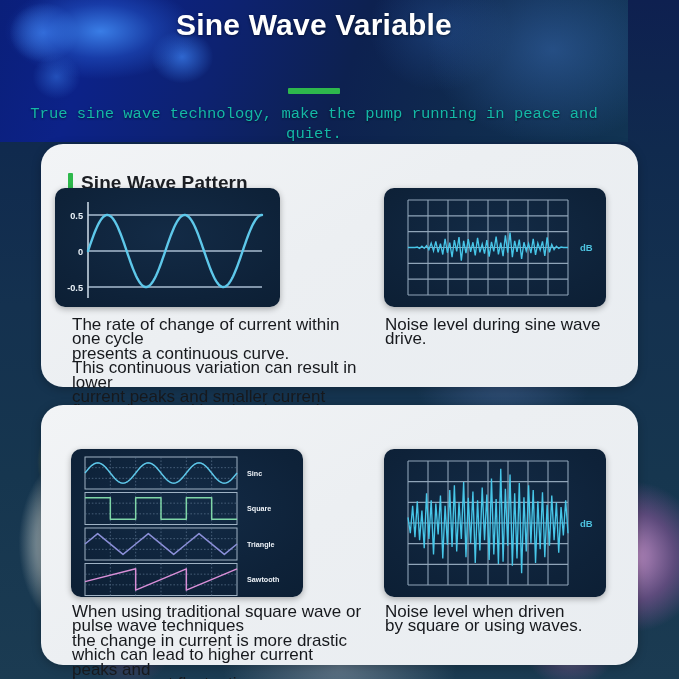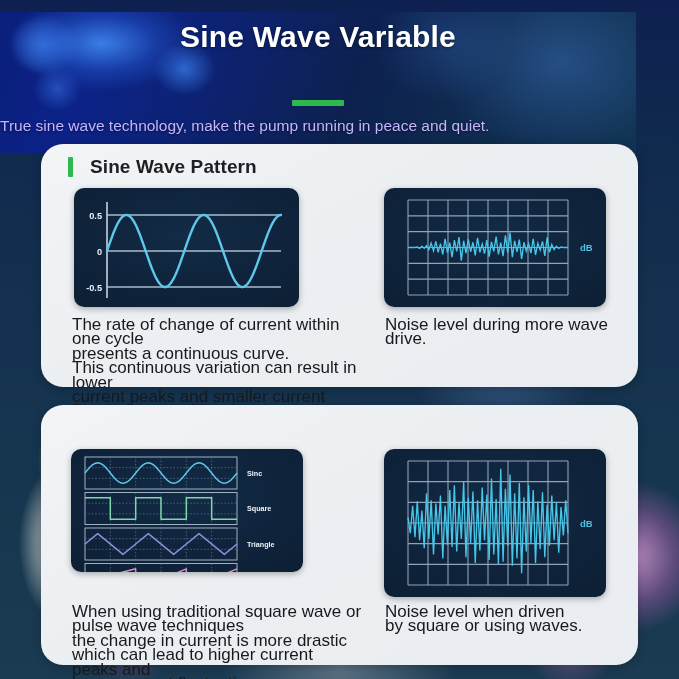--- a/index.html
+++ b/index.html
@@ -18,47 +18,47 @@
       radial-gradient(ellipse 70px 110px at 11% 80%, rgba(238,240,236,.92) 0%, rgba(205,212,208,.5) 55%, rgba(40,60,70,0) 80%),
       radial-gradient(ellipse 58px 74px at 19% 92%, rgba(196,150,190,.75) 0%, rgba(120,70,120,.25) 60%, rgba(20,30,50,0) 85%),
       radial-gradient(ellipse 90px 92px at 93% 82%, rgba(206,150,208,.9) 0%, rgba(150,90,160,.55) 48%, rgba(25,30,55,0) 82%),
       radial-gradient(ellipse 62px 66px at 84% 93%, rgba(230,200,235,.7) 0%, rgba(140,90,150,.3) 60%, rgba(20,28,50,0) 85%),
       radial-gradient(ellipse 120px 90px at 74% 55%, rgba(90,120,180,.45) 0%, rgba(25,35,65,0) 75%),
       radial-gradient(ellipse 150px 120px at 50% 98%, rgba(190,195,205,.4) 0%, rgba(20,30,50,0) 78%),
       linear-gradient(180deg,#0e2050 0%,#102a4e 22%,#14314f 45%,#16364f 70%,#1b3b52 100%);
   }
 
   
-  .header{position:absolute;left:0;top:12px;width:628px;height:142px;overflow:hidden;padding-left:8px;}
+  .header{position:absolute;left:0;top:0;width:628px;height:142px;overflow:hidden;}
   .header-bg{position:absolute;inset:0;
     background:
       radial-gradient(ellipse 120px 60px at 16% 22%, rgba(60,130,235,.95) 0%, rgba(35,85,200,.5) 45%, rgba(16,35,110,0) 80%),
       radial-gradient(ellipse 46px 40px at 7% 23%, rgba(70,140,245,.9) 0%, rgba(20,50,150,0) 75%),
       radial-gradient(ellipse 40px 34px at 29% 40%, rgba(55,120,230,.8) 0%, rgba(18,45,140,0) 78%),
       radial-gradient(ellipse 30px 28px at 9% 54%, rgba(50,110,220,.6) 0%, rgba(15,40,130,0) 80%),
       radial-gradient(ellipse 160px 120px at 88% 35%, rgba(55,105,175,.55) 0%, rgba(15,40,95,0) 78%),
       radial-gradient(ellipse 90px 80px at 70% 20%, rgba(40,85,155,.45) 0%, rgba(12,32,85,0) 78%),
       linear-gradient(110deg,#0a1f7a 0%,#0c2288 16%,#0d2272 34%,#0d2150 55%,#0f2a4e 74%,#113453 100%);
   }
   .header-title{position:absolute;left:0;right:0;top:8px;text-align:center;
     color:#fff;font-weight:bold;font-size:30px;line-height:34px;letter-spacing:.2px;
     text-shadow:0 1px 3px rgba(0,0,0,.45);}
   .accent-bar{position:absolute;left:50%;transform:translateX(-50%);top:88px;
     width:52px;height:6px;border-radius:1px;background:#2eb84c;}
-  .header-sub{position:absolute;left:0;right:0;top:104px;
-    color:#c4b5fd;font-size:15.5px;line-height:20px;
-    text-shadow:0 1px 2px rgba(0,0,0,.5);}
+  .header-sub{position:absolute;left:0;right:0;top:104px;text-align:center;
+    color:#14b8a6;font-size:15.5px;line-height:20px;
+    text-shadow:0 1px 2px rgba(0,0,0,.5);font-family:Liberation Mono, monospace;}
 
   
   .card{position:absolute;background:linear-gradient(150deg,#f2f4f6 0%,#eceff2 45%,#e9edf1 100%);
     border-radius:22px;box-shadow:0 2px 10px rgba(0,0,0,.25);}
   #card-sine{left:41px;top:144px;width:597px;height:243px;}
   #card-trad{left:41px;top:405px;width:597px;height:260px;}
 
-  .sec-head{position:absolute;left:27px;top:12px;display:flex;align-items:center;gap:17px;}
+  .sec-head{position:absolute;left:27px;top:28px;display:flex;align-items:center;gap:8px;}
   .sec-bar{width:5px;height:20px;background:#2eb84c;border-radius:1px;}
   .sec-title{color:#1c1f24;font-size:19px;font-weight:bold;letter-spacing:.1px;}
 
   
   .scope{position:absolute;border-radius:10px;
     background:radial-gradient(ellipse 120% 120% at 50% 40%, #132b46 0%, #0e2239 45%, #091a2c 100%);
     box-shadow:0 2px 6px rgba(0,0,0,.3);overflow:hidden;}
   .scope svg{display:block;}
 
   .caption{position:absolute;color:#17191d;font-size:17px;line-height:14.4px;white-space:pre-line;}
@@ -82,21 +82,21 @@
     <div class="header-sub">True sine wave technology, make the pump running in peace and quiet.</div>
   </div>
 
   <div class="card" id="card-sine">
 
     <div class="sec-head">
       <span class="sec-bar"></span>
       <span class="sec-title">Sine Wave Pattern</span>
     </div>
 
-    <div class="scope" style="left:33px;top:44px;width:225px;height:119px;">
+    <div class="scope" style="left:14px;top:44px;width:225px;height:119px;">
       <svg width="225" height="119" viewBox="0 0 225 119">
         <line x1="182" y1="7" x2="182" y2="112" stroke="#0e2239" stroke-width="0"></line>
 
         <line x1="33" y1="27" x2="207" y2="27" stroke="#a9bdd0" stroke-width="1.6"></line>
         <line x1="33" y1="63" x2="207" y2="63" stroke="#a9bdd0" stroke-width="1.6"></line>
         <line x1="33" y1="99" x2="207" y2="99" stroke="#a9bdd0" stroke-width="1.6"></line>
 
         <line x1="33" y1="14" x2="33" y2="110" stroke="#c3d3e0" stroke-width="1.6"></line>
 
         <text x="28" y="30.5" text-anchor="end" fill="#eaf2f8" font-size="9.2" font-weight="bold" font-family="Liberation Sans, sans-serif">0.5</text>
@@ -130,27 +130,27 @@
         <path id="noise1" fill="none" stroke="#47c6e8" stroke-width="1.35" d="M24.00 59.50L26.32 59.50L28.64 59.50L30.96 59.50L33.28 59.06L35.59 60.37L37.91 58.19L40.23 60.37L42.55 57.75L44.87 61.69L47.19 55.13L49.51 63.00L51.83 53.38L54.14 64.31L56.46 55.57L58.78 66.49L61.10 50.76L63.42 64.74L65.74 54.69L68.06 69.11L70.38 52.07L72.70 63.43L75.01 49.01L77.33 72.61L79.65 52.95L81.97 65.18L84.29 51.20L86.61 63.87L88.93 54.26L91.25 67.37L93.57 49.89L95.88 64.31L98.20 56.00L100.52 65.62L102.84 52.07L105.16 68.68L107.48 53.82L109.80 63.43L112.12 48.58L114.43 66.49L116.75 54.69L119.07 68.24L121.39 47.26L123.71 64.74L126.03 44.64L128.35 69.11L130.67 52.95L132.99 63.87L135.30 51.63L137.62 70.86L139.94 54.26L142.26 63.00L144.58 55.57L146.90 65.18L149.22 50.76L151.54 66.93L153.86 55.13L156.17 62.12L158.49 53.38L160.81 67.80L163.13 49.45L165.45 64.31L167.77 56.44L170.09 61.69L172.41 58.19L174.72 60.37L177.04 59.06L179.36 59.50L181.68 59.50L184.00 59.50"></path>
         <text x="196" y="63" fill="#4ec3e0" font-size="9.5" font-weight="bold" font-family="Liberation Sans, sans-serif">dB</text>
       </svg>
     </div>
 
     <div class="caption" style="left:31px;top:174px;width:290px;">The rate of change of current within one cycle
 presents a continuous curve.
 This continuous variation can result in lower
 current peaks and smaller current
 fluctuations, making the change in current smoother.</div>
-    <div class="caption" style="left:344px;top:174px;width:240px;">Noise level during more wave drive.</div>
+    <div class="caption" style="left:344px;top:174px;width:240px;">Noise level during sine wave drive.</div>
   </div>
 
   <div class="card" id="card-trad">
 
 
-    <div class="scope" style="left:30px;top:44px;width:232px;height:123px;">
+    <div class="scope" style="left:30px;top:44px;width:232px;height:148px;">
       <svg id="wfsvg" width="232" height="148" viewBox="0 0 232 148">
           <rect x="14" y="8" width="152" height="32" fill="none" stroke="#9fb2c4" stroke-width="1"></rect>
           <line x1="39.33333333333333" y1="8" x2="39.33333333333333" y2="40" stroke="#5d7590" stroke-width=".7" stroke-dasharray="1.6 1.8"></line>
           <line x1="64.66666666666666" y1="8" x2="64.66666666666666" y2="40" stroke="#5d7590" stroke-width=".7" stroke-dasharray="1.6 1.8"></line>
           <line x1="90" y1="8" x2="90" y2="40" stroke="#5d7590" stroke-width=".7" stroke-dasharray="1.6 1.8"></line>
           <line x1="115.33333333333333" y1="8" x2="115.33333333333333" y2="40" stroke="#5d7590" stroke-width=".7" stroke-dasharray="1.6 1.8"></line>
           <line x1="140.66666666666669" y1="8" x2="140.66666666666669" y2="40" stroke="#5d7590" stroke-width=".7" stroke-dasharray="1.6 1.8"></line>
           <line x1="14" y1="18.666666666666664" x2="166" y2="18.666666666666664" stroke="#5d7590" stroke-width=".7" stroke-dasharray="1.6 1.8"></line>
           <line x1="14" y1="29.333333333333332" x2="166" y2="29.333333333333332" stroke="#5d7590" stroke-width=".7" stroke-dasharray="1.6 1.8"></line>
           <path d="M14.00 24.00L14.76 23.05L15.52 22.10L16.28 21.17L17.04 20.27L17.80 19.40L18.56 18.57L19.32 17.79L20.08 17.06L20.84 16.39L21.60 15.80L22.36 15.27L23.12 14.83L23.88 14.46L24.64 14.18L25.40 13.98L26.16 13.88L26.92 13.87L27.68 13.94L28.44 14.10L29.20 14.36L29.96 14.69L30.72 15.11L31.48 15.61L32.24 16.19L33.00 16.83L33.76 17.54L34.52 18.30L35.28 19.12L36.04 19.97L36.80 20.87L37.56 21.79L38.32 22.73L39.08 23.68L39.84 24.64L40.60 25.59L41.36 26.52L42.12 27.43L42.88 28.32L43.64 29.16L44.40 29.96L45.16 30.71L45.92 31.39L46.68 32.01L47.44 32.56L48.20 33.03L48.96 33.43L49.72 33.74L50.48 33.96L51.24 34.09L52.00 34.14L52.76 34.09L53.52 33.96L54.28 33.74L55.04 33.43L55.80 33.03L56.56 32.56L57.32 32.01L58.08 31.39L58.84 30.71L59.60 29.96L60.36 29.16L61.12 28.32L61.88 27.43L62.64 26.52L63.40 25.59L64.16 24.64L64.92 23.68L65.68 22.73L66.44 21.79L67.20 20.87L67.96 19.97L68.72 19.12L69.48 18.30L70.24 17.54L71.00 16.83L71.76 16.19L72.52 15.61L73.28 15.11L74.04 14.69L74.80 14.36L75.56 14.10L76.32 13.94L77.08 13.87L77.84 13.88L78.60 13.98L79.36 14.18L80.12 14.46L80.88 14.83L81.64 15.27L82.40 15.80L83.16 16.39L83.92 17.06L84.68 17.79L85.44 18.57L86.20 19.40L86.96 20.27L87.72 21.17L88.48 22.10L89.24 23.05L90.00 24.00L90.76 24.95L91.52 25.90L92.28 26.83L93.04 27.73L93.80 28.60L94.56 29.43L95.32 30.21L96.08 30.94L96.84 31.61L97.60 32.20L98.36 32.73L99.12 33.17L99.88 33.54L100.64 33.82L101.40 34.02L102.16 34.12L102.92 34.13L103.68 34.06L104.44 33.90L105.20 33.64L105.96 33.31L106.72 32.89L107.48 32.39L108.24 31.81L109.00 31.17L109.76 30.46L110.52 29.70L111.28 28.88L112.04 28.03L112.80 27.13L113.56 26.21L114.32 25.27L115.08 24.32L115.84 23.36L116.60 22.41L117.36 21.48L118.12 20.57L118.88 19.68L119.64 18.84L120.40 18.04L121.16 17.29L121.92 16.61L122.68 15.99L123.44 15.44L124.20 14.97L124.96 14.57L125.72 14.26L126.48 14.04L127.24 13.91L128.00 13.86L128.76 13.91L129.52 14.04L130.28 14.26L131.04 14.57L131.80 14.97L132.56 15.44L133.32 15.99L134.08 16.61L134.84 17.29L135.60 18.04L136.36 18.84L137.12 19.68L137.88 20.57L138.64 21.48L139.40 22.41L140.16 23.36L140.92 24.32L141.68 25.27L142.44 26.21L143.20 27.13L143.96 28.03L144.72 28.88L145.48 29.70L146.24 30.46L147.00 31.17L147.76 31.81L148.52 32.39L149.28 32.89L150.04 33.31L150.80 33.64L151.56 33.90L152.32 34.06L153.08 34.13L153.84 34.12L154.60 34.02L155.36 33.82L156.12 33.54L156.88 33.17L157.64 32.73L158.40 32.20L159.16 31.61L159.92 30.94L160.68 30.21L161.44 29.43L162.20 28.60L162.96 27.73L163.72 26.83L164.48 25.90L165.24 24.95L166.00 24.00" fill="none" stroke="#5ec8ea" stroke-width="1.5" stroke-linejoin="round"></path>

